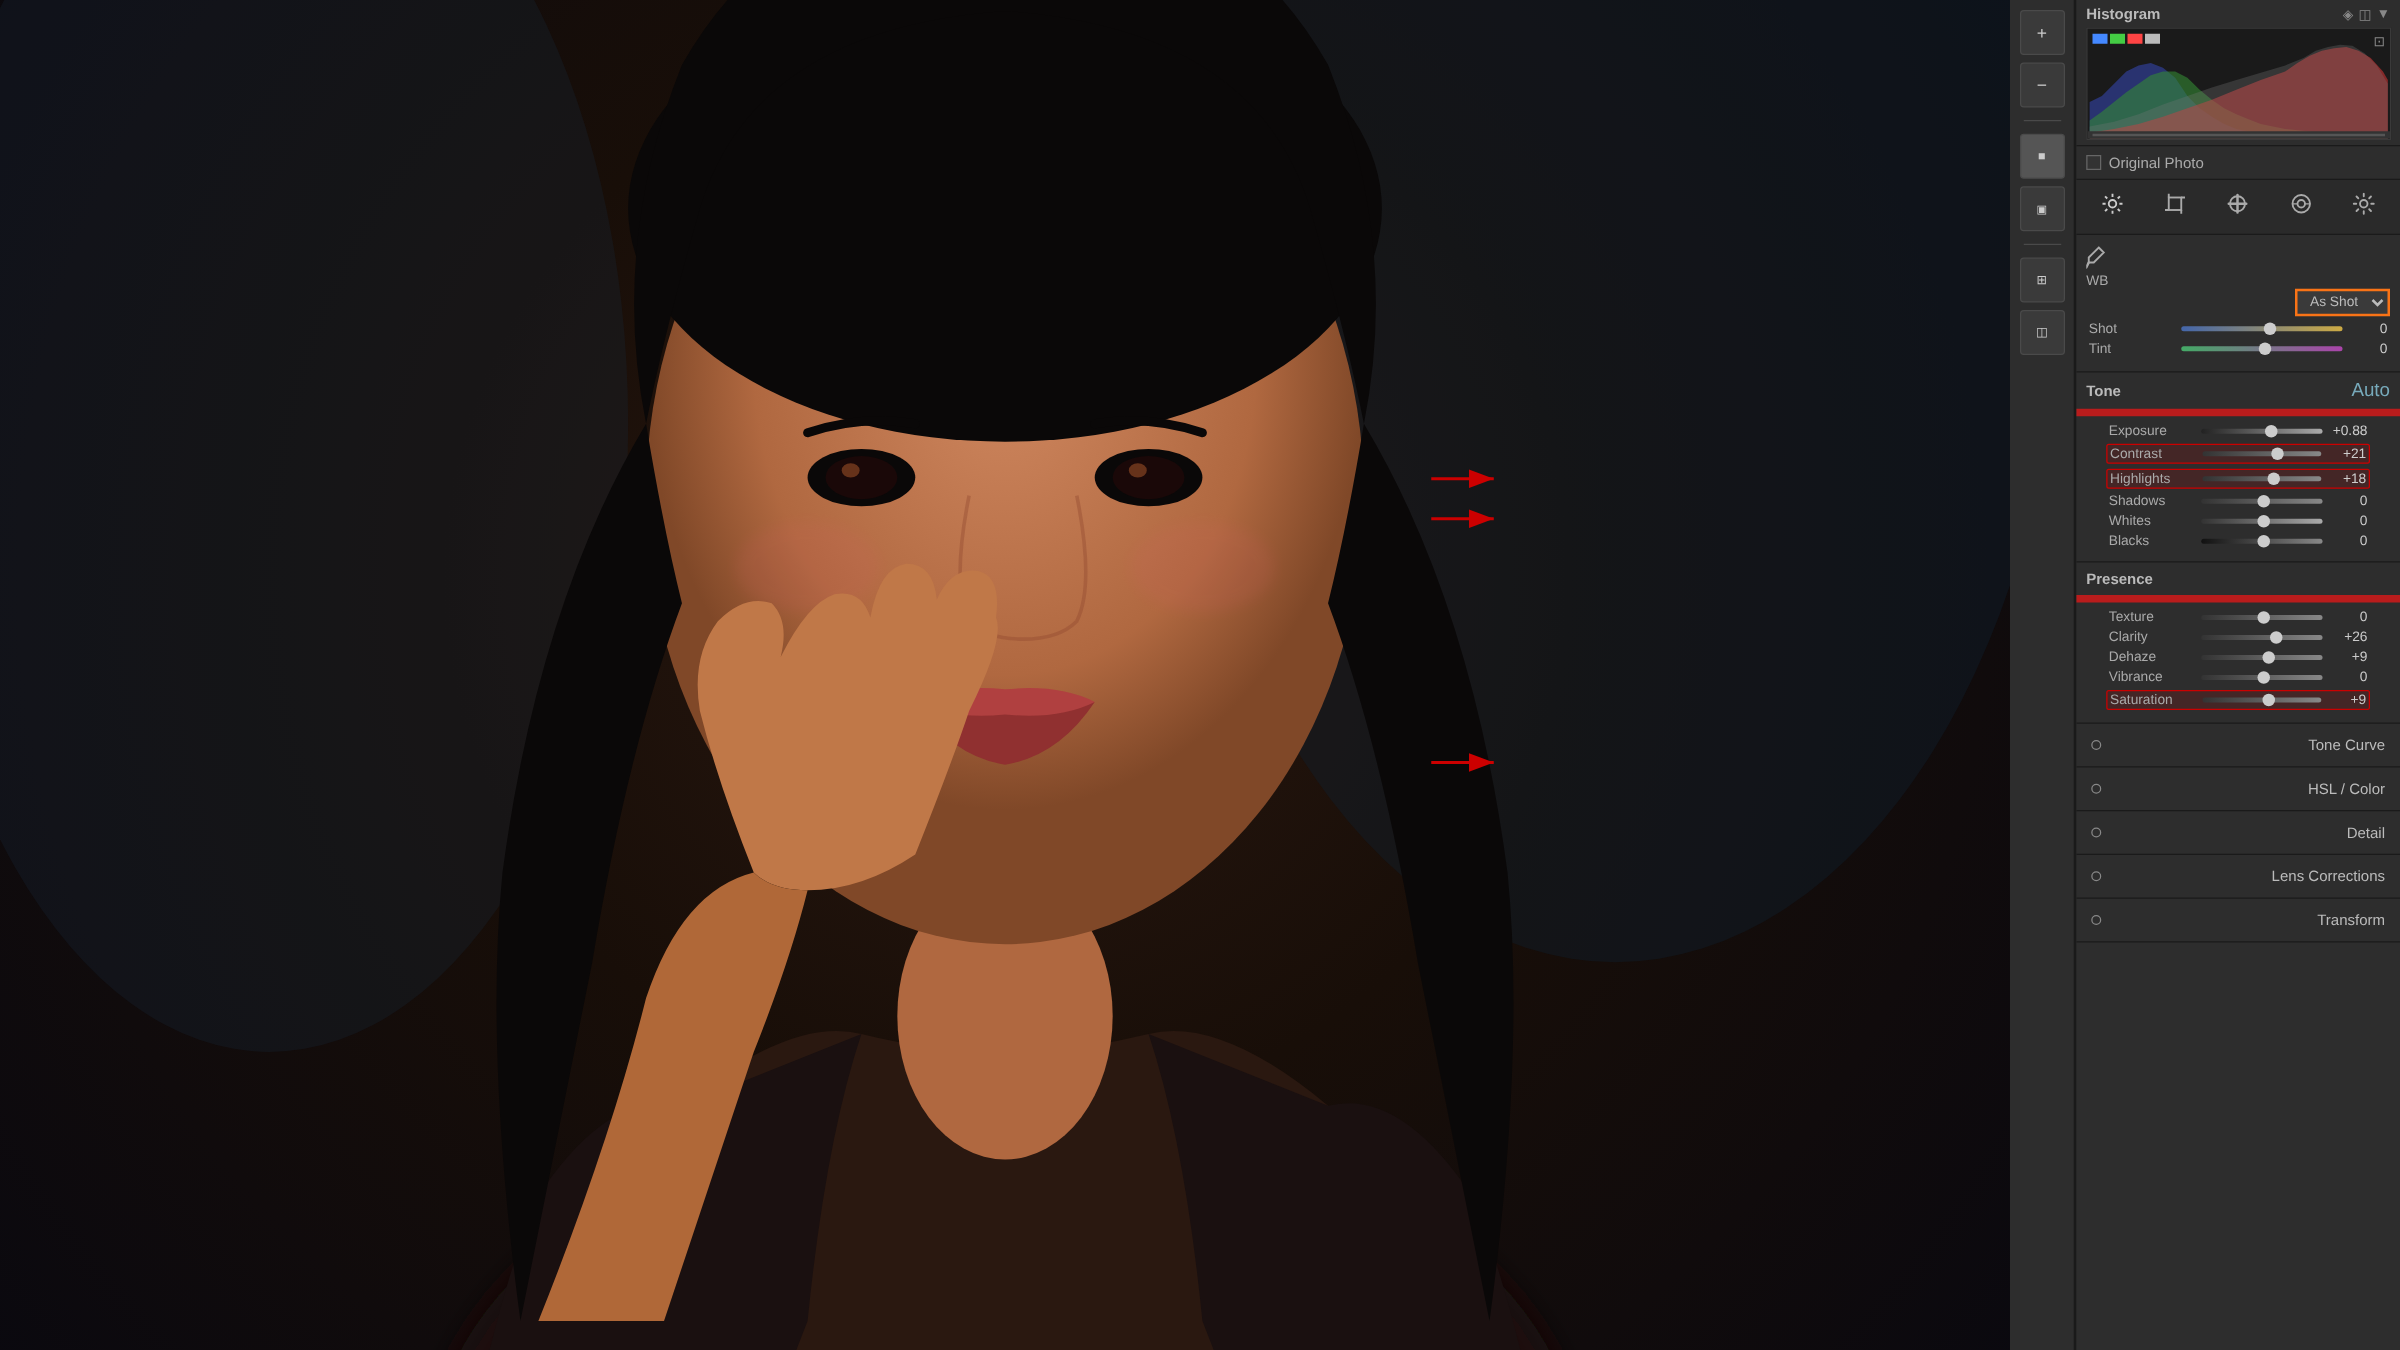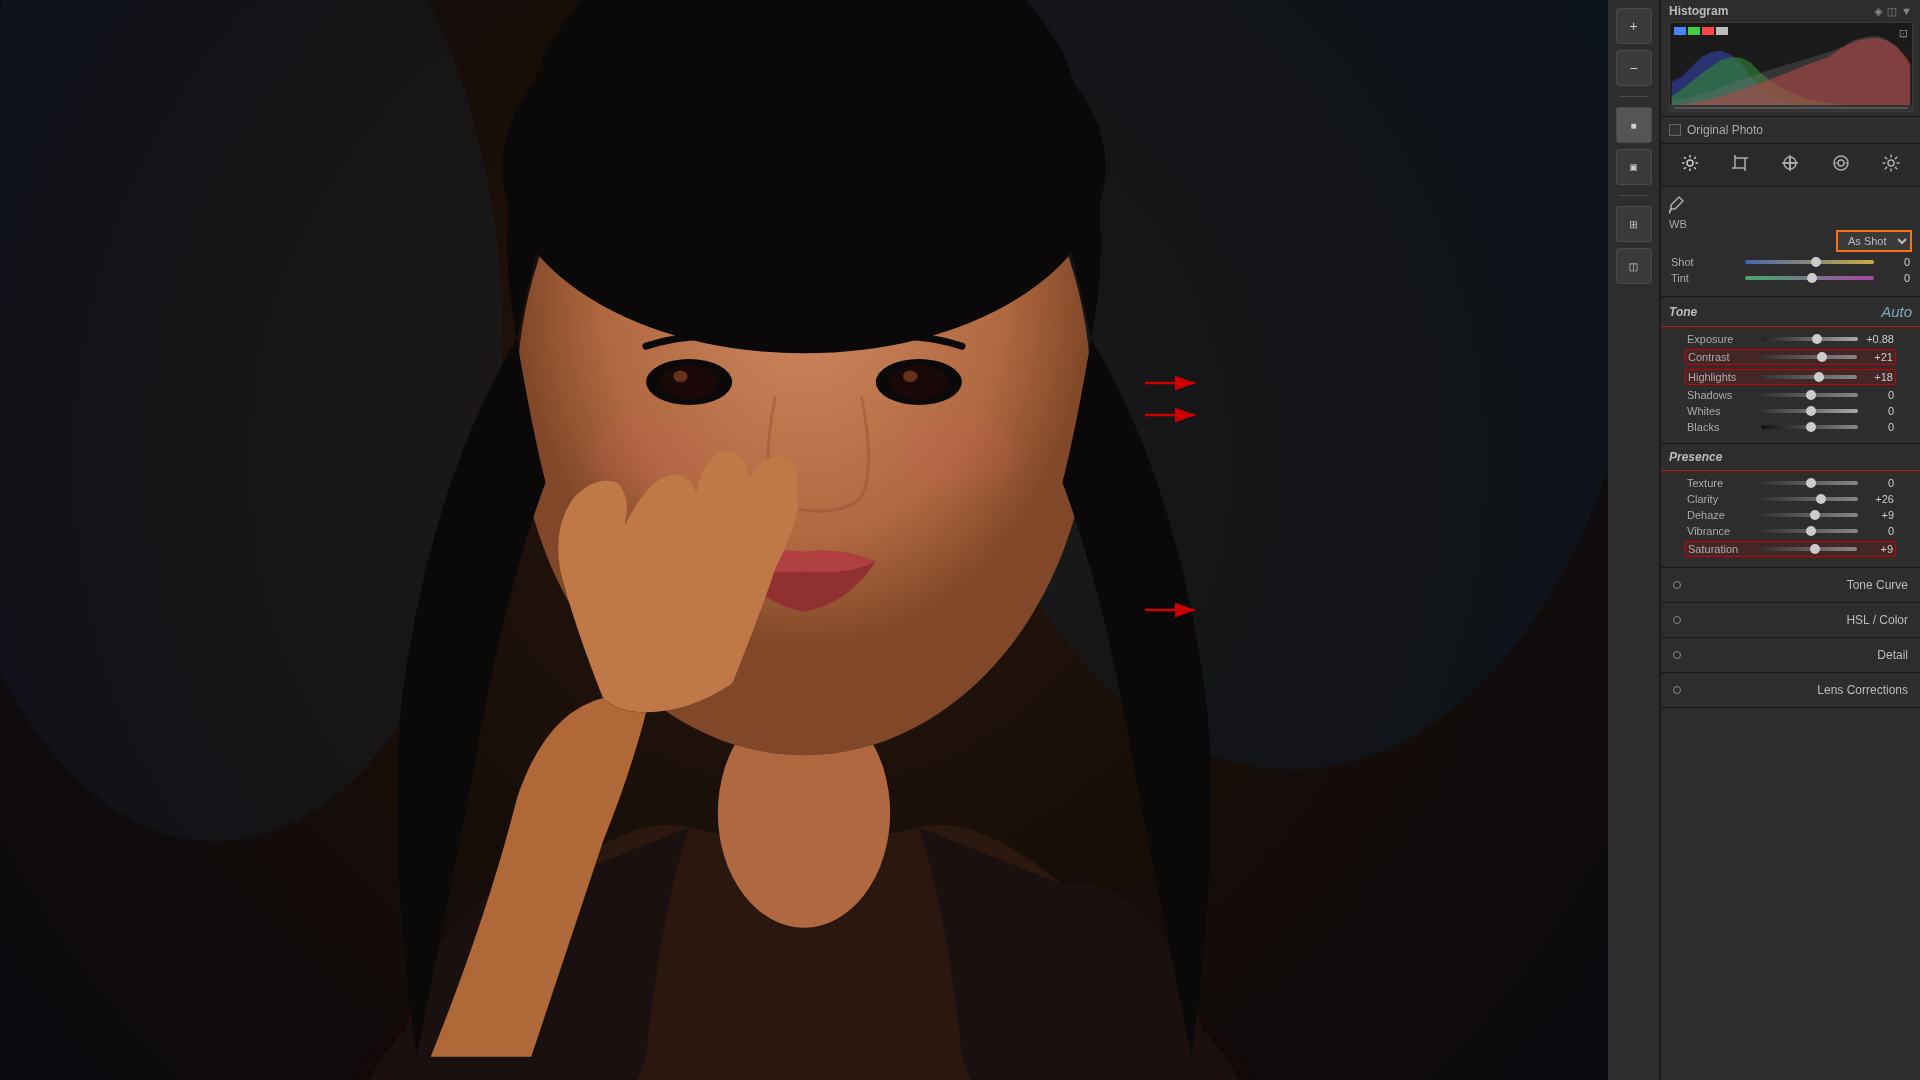--- a/index.html
+++ b/index.html
@@ -230,22 +230,21 @@
       width: 30px;
       text-align: right;
     }
 
     
     .section-header {
       display: flex;
       align-items: center;
       justify-content: space-between;
       padding: 6px 8px;
-      border-bottom: 1px solid #b91c1c;
-      font-style: italic;
+      border-bottom: 6px solid #b91c1c;
     }
 
     .section-title {
       color: #bbb;
       font-size: 12px;
       font-weight: bold;
     }
 
     .section-auto {
       color: #7ab;
@@ -624,20 +623,24 @@
   <div class="collapse-row">
     <div class="collapse-dot"></div>
     <span class="collapse-label">Detail</span>
   </div>
 
   <div class="collapse-row">
     <div class="collapse-dot"></div>
     <span class="collapse-label">Lens Corrections</span>
   </div>
 
+  <div class="collapse-row">
+    <div class="collapse-dot"></div>
+    <span class="collapse-label">Transform</span>
+  </div>
 
 </div>
 
 <div style="position:fixed;top:0;left:0;width:1920px;height:1080px;pointer-events:none;z-index:999;">
   <svg width="1920" height="1080" viewBox="0 0 1920 1080">
 
     <defs>
       <marker id="arrowhead" markerWidth="8" markerHeight="6" refX="8" refY="3" orient="auto">
         <polygon points="0 0, 8 3, 0 6" fill="#cc0000"></polygon>
       </marker>

